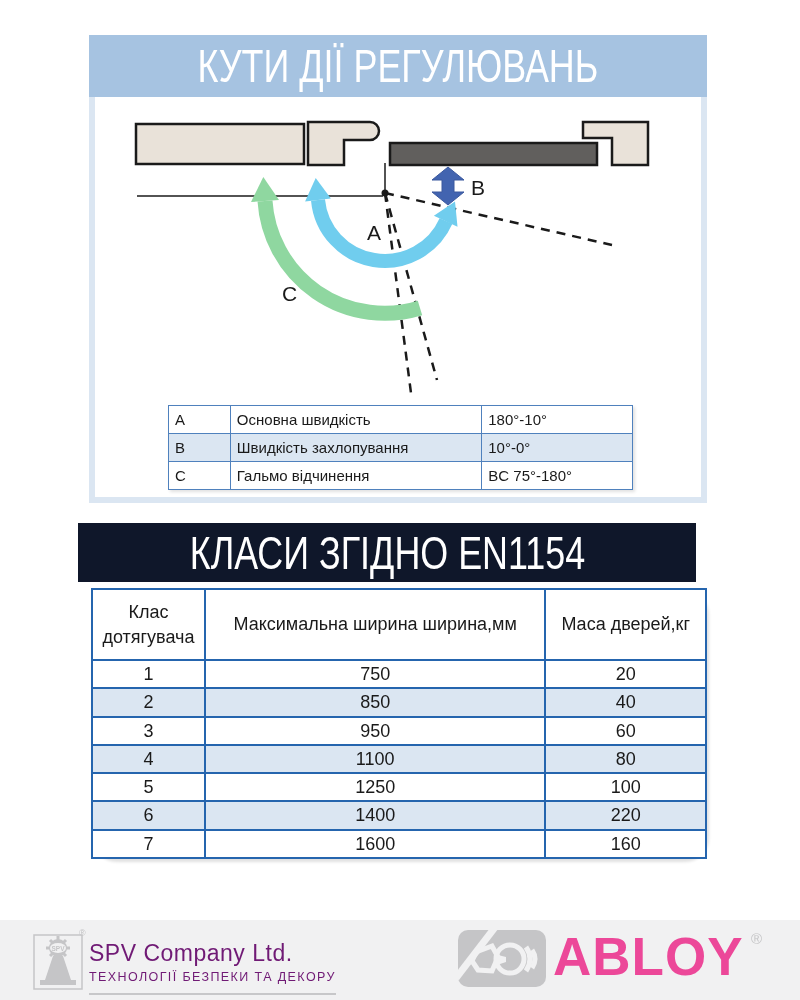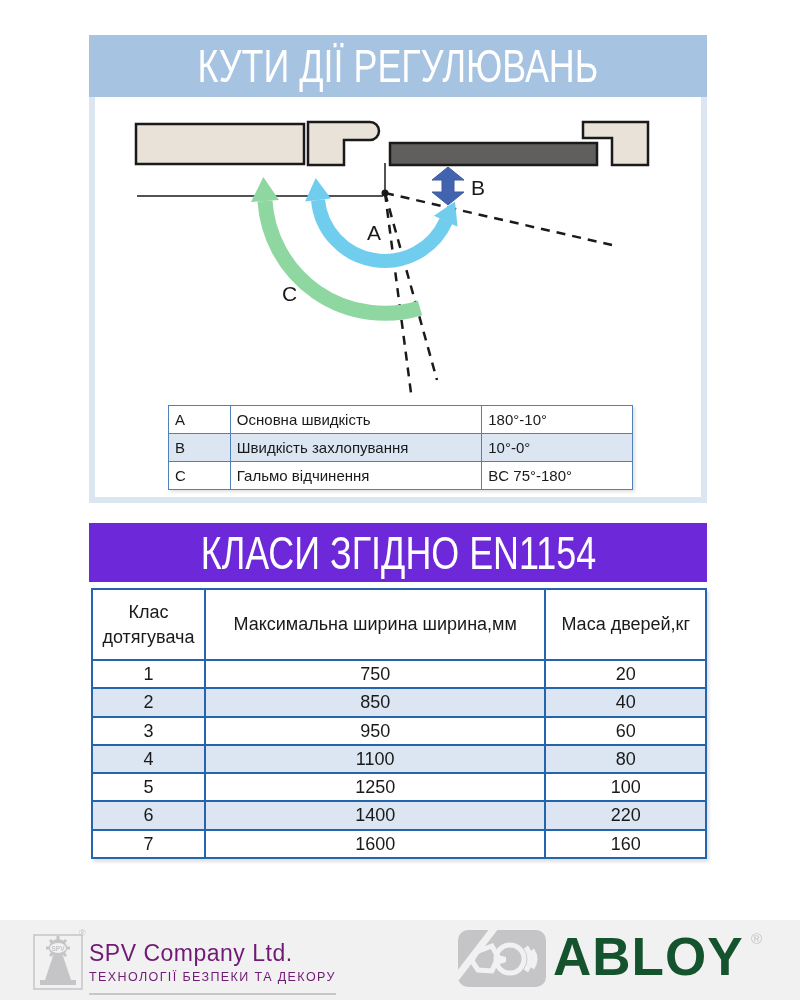--- a/index.html
+++ b/index.html
@@ -15,41 +15,41 @@
               transform:scaleX(0.78);transform-origin:center;letter-spacing:0px;}
   .diagram{position:absolute;left:0;top:62px;}
 
   
   .mini-table{position:absolute;left:73px;top:370px;width:465px;border-collapse:collapse;
               font-size:15px;box-shadow:2px 2px 3px rgba(0,0,0,0.12);}
   .mini-table td{border:1.5px solid #4f81bd;padding:2px 6px;height:23px;background:#fff;}
   .mini-table tr.shade td{background:#dbe6f2;}
 
   
-  .band2{position:absolute;left:89px;top:523px;width:618px;height:59px;background:#6d28d9;
+  .band2{position:absolute;left:78px;top:523px;width:618px;height:59px;background:#0f172a;
          display:flex;align-items:center;justify-content:center;}
   .classes-table{position:absolute;left:91px;top:588px;width:616px;border-collapse:collapse;
-                 font-size:18px;box-shadow:2px 3px 3px rgba(0,0,0,0.12);}
+                 font-size:18px;box-shadow:2px 3px 3px rgba(0,0,0,0.12);border-radius:24px;}
   .classes-table td,.classes-table th{border:2.5px solid #2565ae;text-align:center;
                  vertical-align:middle;background:#fff;font-weight:400;line-height:1.35;}
   .classes-table thead th{height:67px;}
   .classes-table tbody td{height:23.5px;}
   .classes-table tbody tr.shade td{background:#dbe6f2;}
 
   
   .footer{position:absolute;left:0;top:920px;width:800px;height:80px;background:#f1f1f2;}
   .spv-logo{position:absolute;left:33px;top:934px;}
   .spv-reg{position:absolute;left:79px;top:928px;font-size:9px;color:#c4c4c6;}
   .spv-text{position:absolute;left:89px;top:940px;color:#701a75;}
   .spv-name{font-size:23px;letter-spacing:0.5px;white-space:nowrap;}
   .spv-tagline{margin-top:3px;font-size:12.5px;letter-spacing:1.4px;white-space:nowrap;
                border-bottom:2px solid #c7c7c9;padding-bottom:9px;display:inline-block;}
   .abloy-mark{position:absolute;left:458px;top:930px;}
   .abloy-name{position:absolute;left:553px;top:928px;font-size:53px;font-weight:bold;
-              letter-spacing:1px;color:#14532d;line-height:58px;}
+              letter-spacing:1px;color:#ec4899;line-height:58px;}
   .abloy-reg{position:absolute;left:751px;top:930px;font-size:15px;color:#c5c5c7;}
 </style>
 </head>
 <body>
 
 <div class="page">
 
   <section class="panel1">
     <div class="band">
       <span class="band-title">КУТИ ДІЇ РЕГУЛЮВАНЬ</span>

